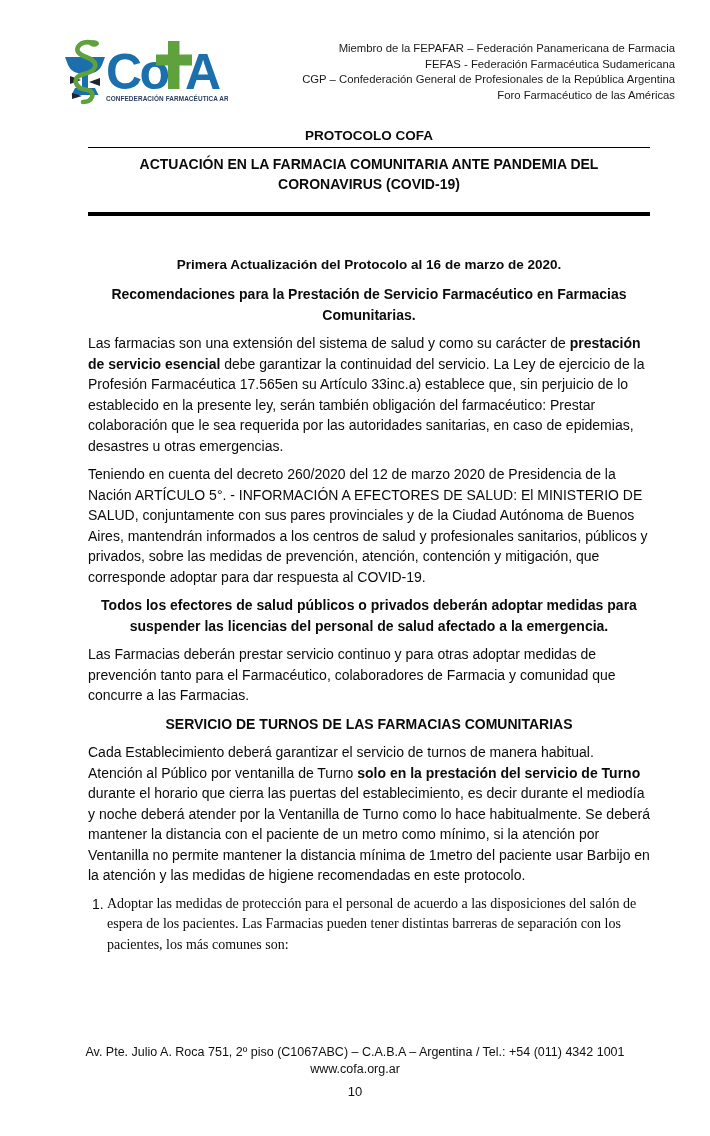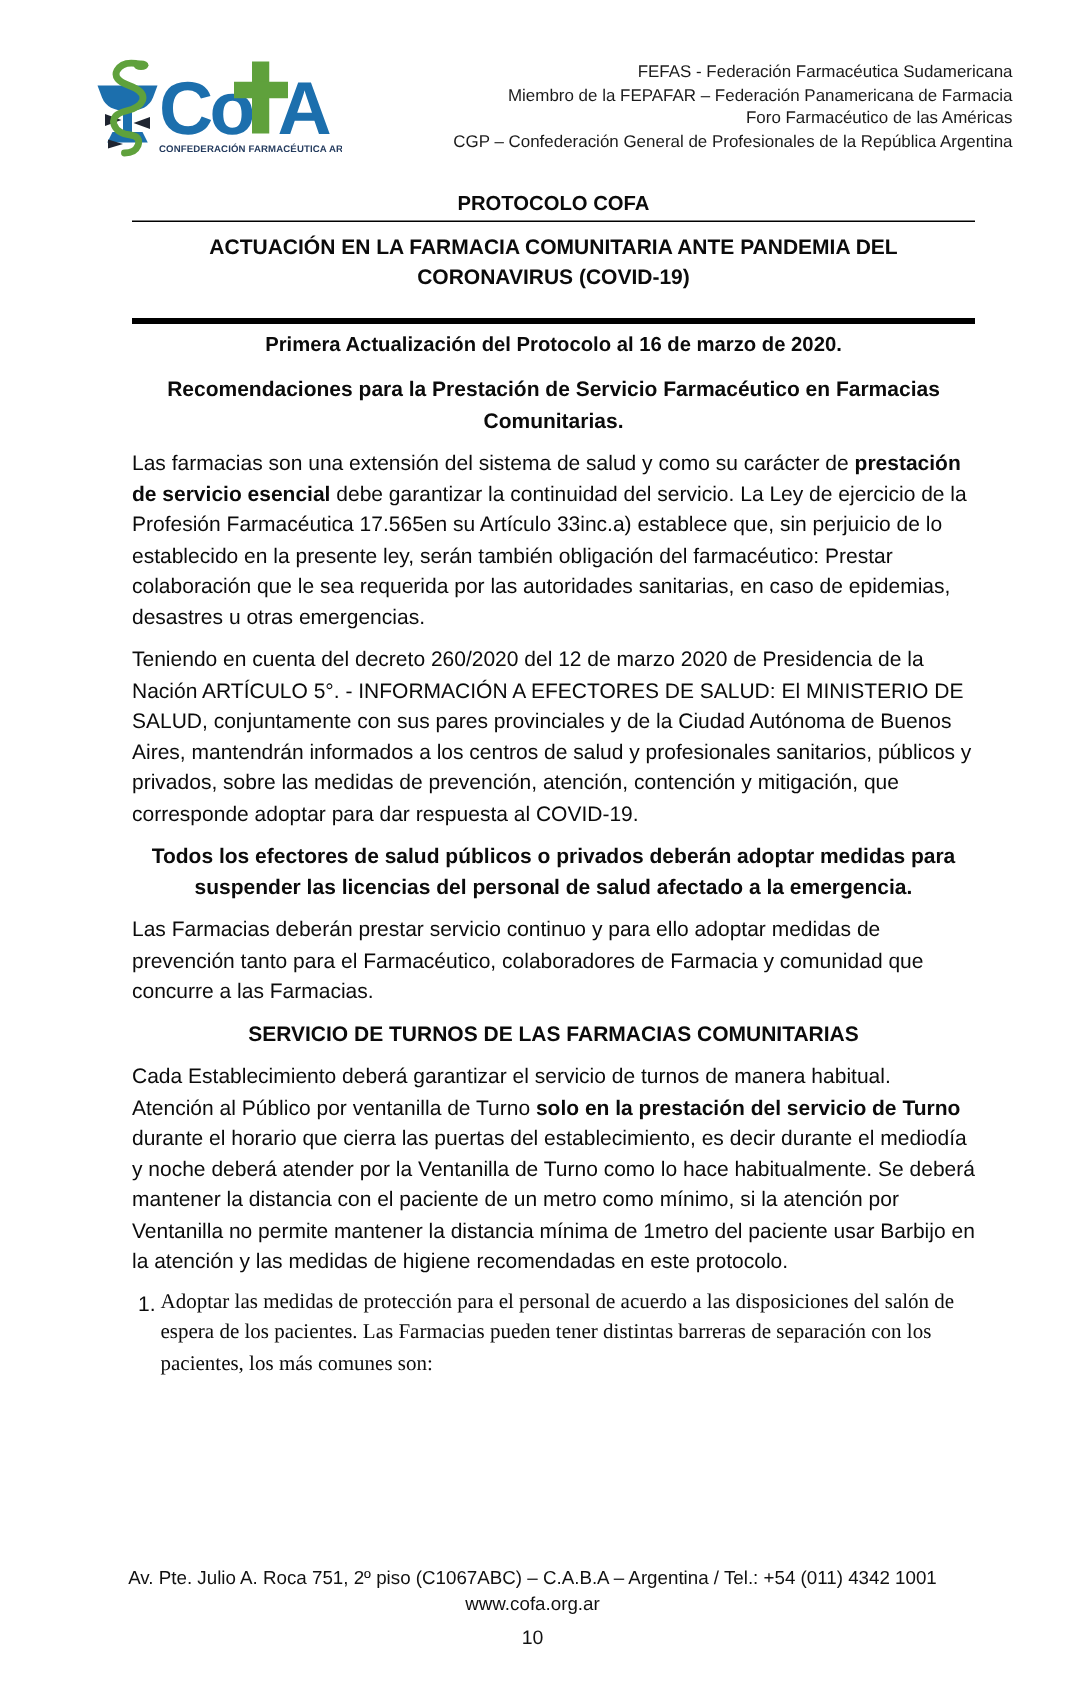--- a/index.html
+++ b/index.html
@@ -42,20 +42,21 @@
   }
   .main-title {
     font-size: 14px;
     line-height: 20px;
     padding: 6px 0 18px 0;
     border-bottom: 4.5px solid #000;
   }
   .update-line {
     font-size: 13.5px;
     padding-top: 6px;
+    margin-top: 35px;
   }
   
   .content {
     margin: 12px 60px 0 88px;
     font-size: 14px;
     line-height: 20.5px;
   }
   .content > * { margin-top: 8px; }
   .content > *:first-child { margin-top: 0; }
   .sec-heading { font-weight: bold; text-align: center; }
@@ -106,44 +107,44 @@
       <text x="42" y="51" font-family="Liberation Sans, sans-serif" font-weight="bold" font-size="50" letter-spacing="-2.5" fill="#1C6FAD">Co</text>
       <g>
         <rect x="104" y="3" width="11.5" height="48" fill="#5FA13C"></rect>
         <rect x="92" y="16.5" width="36" height="11" fill="#5FA13C"></rect>
       </g>
       <text x="121" y="51" font-family="Liberation Sans, sans-serif" font-weight="bold" font-size="50" letter-spacing="-2.5" fill="#1C6FAD">A</text>
       <text x="42" y="63" font-family="Liberation Sans, sans-serif" font-size="6.4" letter-spacing="0.1" fill="#253C5F" font-weight="bold">CONFEDERACIÓN FARMACÉUTICA ARGENTINA</text>
     </svg>
 
     <div class="affiliations">
+      <div>Miembro de la FEPAFAR – Federación Panamericana de Farmacia</div>
       <div>FEFAS - Federación Farmacéutica Sudamericana</div>
-      <div>Miembro de la FEPAFAR – Federación Panamericana de Farmacia</div>
+      <div>CGP – Confederación General de Profesionales de la República Argentina</div>
       <div>Foro Farmacéutico de las Américas</div>
-      <div>CGP – Confederación General de Profesionales de la República Argentina</div>
     </div>
   </div>
 
   <div class="title-block">
     <div class="protocol-title">PROTOCOLO COFA</div>
     <div class="main-title">ACTUACIÓN EN LA FARMACIA COMUNITARIA ANTE PANDEMIA DEL CORONAVIRUS (COVID-19)</div>
     <div class="update-line">Primera Actualización del Protocolo al  16 de marzo de 2020.</div>
   </div>
 
   <div class="content">
 
     <div class="sec-heading">Recomendaciones para la Prestación de Servicio Farmacéutico en Farmacias Comunitarias.</div>
 
     <p><span>Las farmacias son una extensión del sistema de salud y como su carácter de </span><span class="bold-run">prestación de servicio esencial</span><span> debe garantizar la continuidad del servicio. La Ley de ejercicio de la Profesión Farmacéutica 17.565en su Artículo 33inc.a) establece que, sin perjuicio de lo establecido en la presente ley, serán también obligación del farmacéutico: Prestar colaboración que le sea requerida por las autoridades sanitarias, en caso de epidemias, desastres u otras emergencias.</span></p>
 
     <p>Teniendo en cuenta del decreto 260/2020 del 12 de marzo 2020 de Presidencia de la Nación ARTÍCULO 5°. - INFORMACIÓN A EFECTORES DE SALUD: El MINISTERIO DE SALUD, conjuntamente con sus pares provinciales y de la Ciudad Autónoma de Buenos Aires, mantendrán informados a los centros de salud y profesionales sanitarios, públicos y privados, sobre las medidas de prevención, atención, contención y mitigación, que corresponde adoptar para dar respuesta al COVID-19.</p>
 
     <p class="bold-para">Todos los efectores de salud públicos o privados deberán adoptar medidas para suspender las licencias del personal de salud afectado a la emergencia.</p>
 
-    <p>Las Farmacias deberán prestar servicio continuo y para ello adoptar medidas de prevención tanto para el Farmacéutico, colaboradores de Farmacia y comunidad que concurre a las Farmacias.</p>
+    <p>Las Farmacias deberán prestar servicio continuo y para otras adoptar medidas de prevención tanto para el Farmacéutico, colaboradores de Farmacia y comunidad que concurre a las Farmacias.</p>
 
     <div class="sec-heading">SERVICIO DE TURNOS DE LAS FARMACIAS COMUNITARIAS</div>
 
     <p><span>Cada Establecimiento deberá garantizar el servicio de turnos de manera habitual. Atención al Público por ventanilla de Turno </span><span class="bold-run">solo en la prestación del servicio de Turno</span><span> durante el horario que cierra las puertas del establecimiento, es decir durante el mediodía y noche deberá atender por la Ventanilla de Turno como lo hace habitualmente. Se deberá mantener la distancia con el paciente de un metro como mínimo, si la atención por Ventanilla no permite mantener la distancia mínima de 1metro del paciente usar Barbijo en la atención y las medidas de higiene recomendadas en este protocolo.</span></p>
 
 
     <div class="num-list">
       <div class="list-item">
         <span class="li-num">1.</span>
         <span class="li-text">Adoptar las medidas de protección para el personal de acuerdo a las disposiciones del salón de espera de los pacientes. Las Farmacias pueden tener distintas barreras de separación con los pacientes, los más comunes son:</span>

